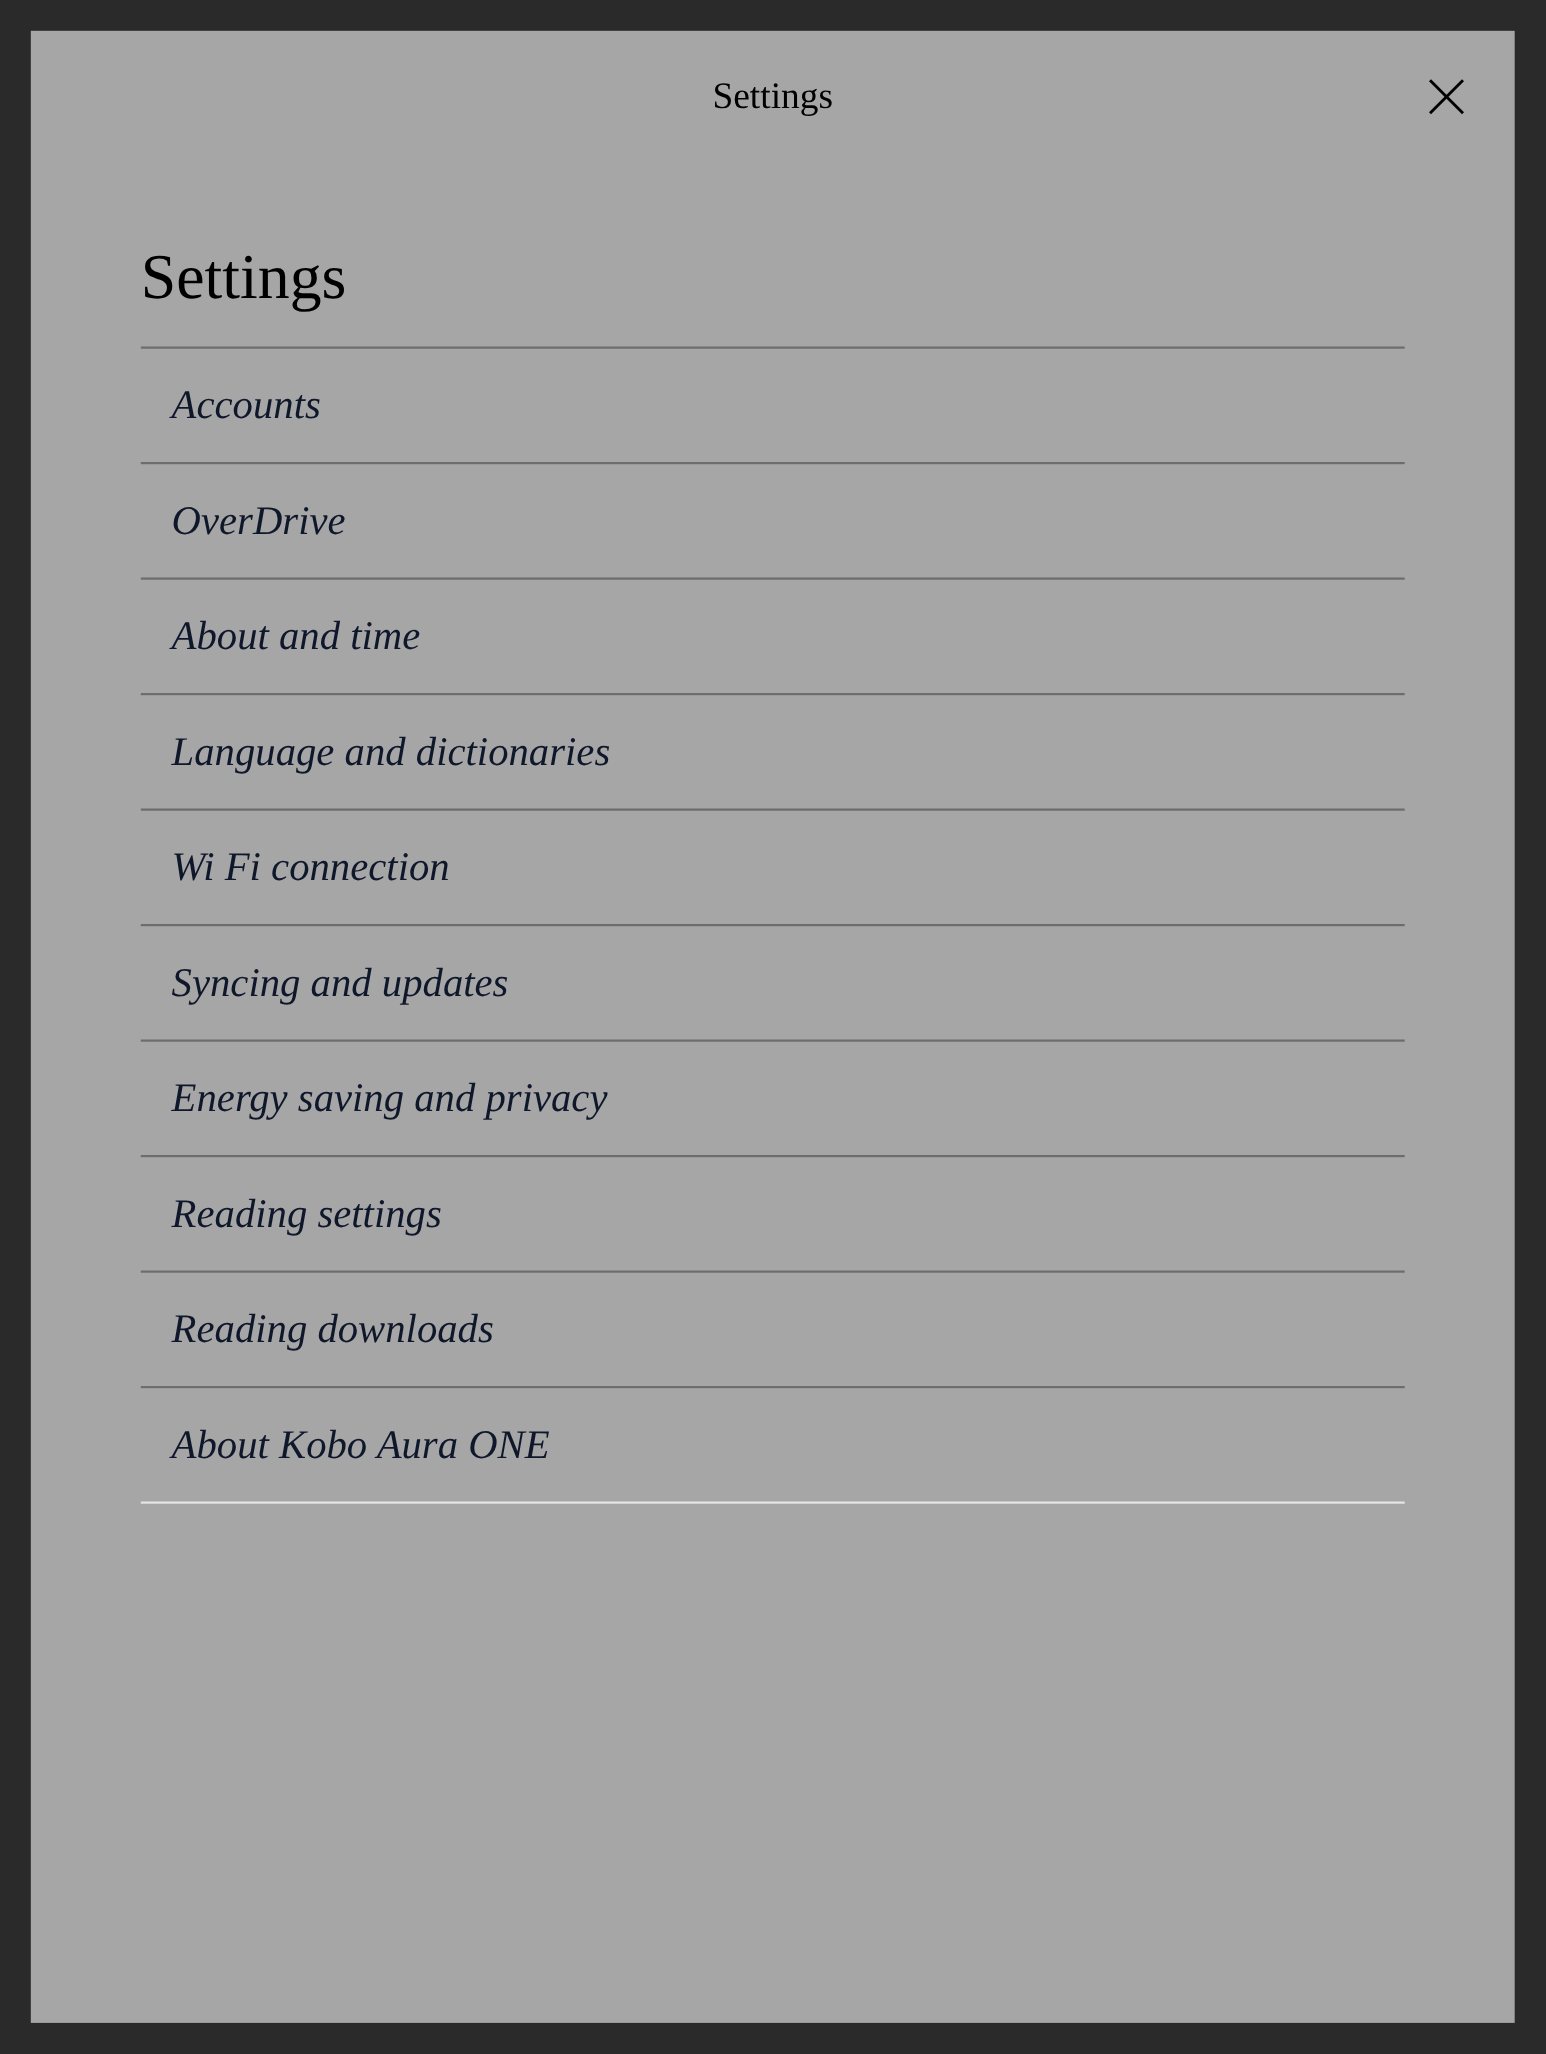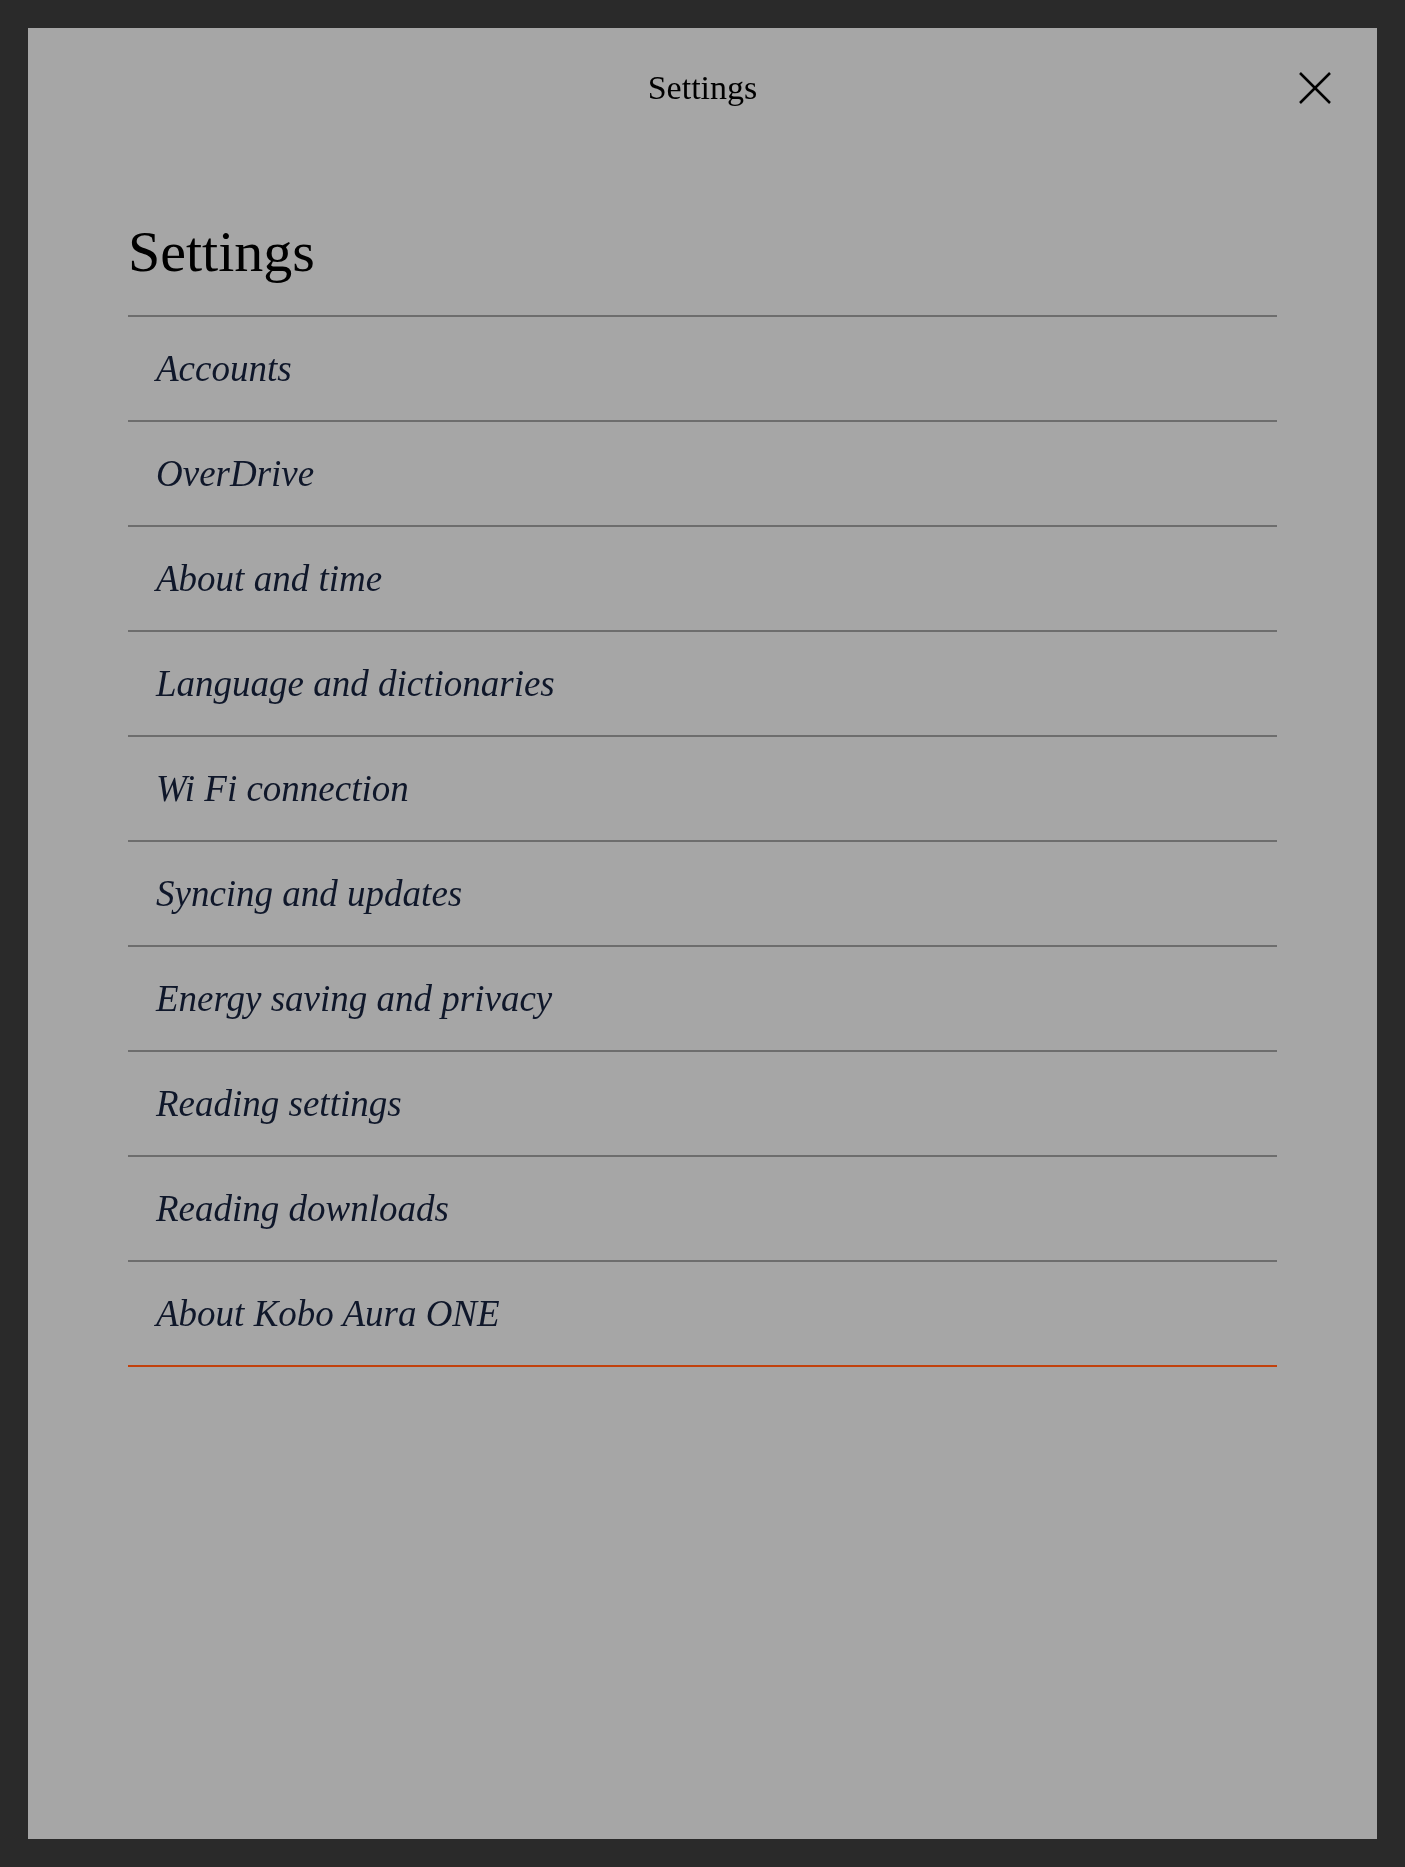--- a/index.html
+++ b/index.html
@@ -57,21 +57,21 @@
       color: #000;
       padding-bottom: 30px;
       font-weight: normal;
     }
     .list-row {
       border-top: 2px solid #6d6d6d;
       padding: 26px 6px;
       cursor: pointer;
     }
     .list-row:last-child {
-      border-bottom: 2px solid #c2410c;
+      border-bottom: 2px solid #e5e5e5;
     }
     .list-label {
       font-size: 37px;
       font-style: italic;
       color: #0f172a;
       display: inline-block;
       padding: 4px 22px;
     }
     .highlighted .list-label {
       background: #ffffff;

